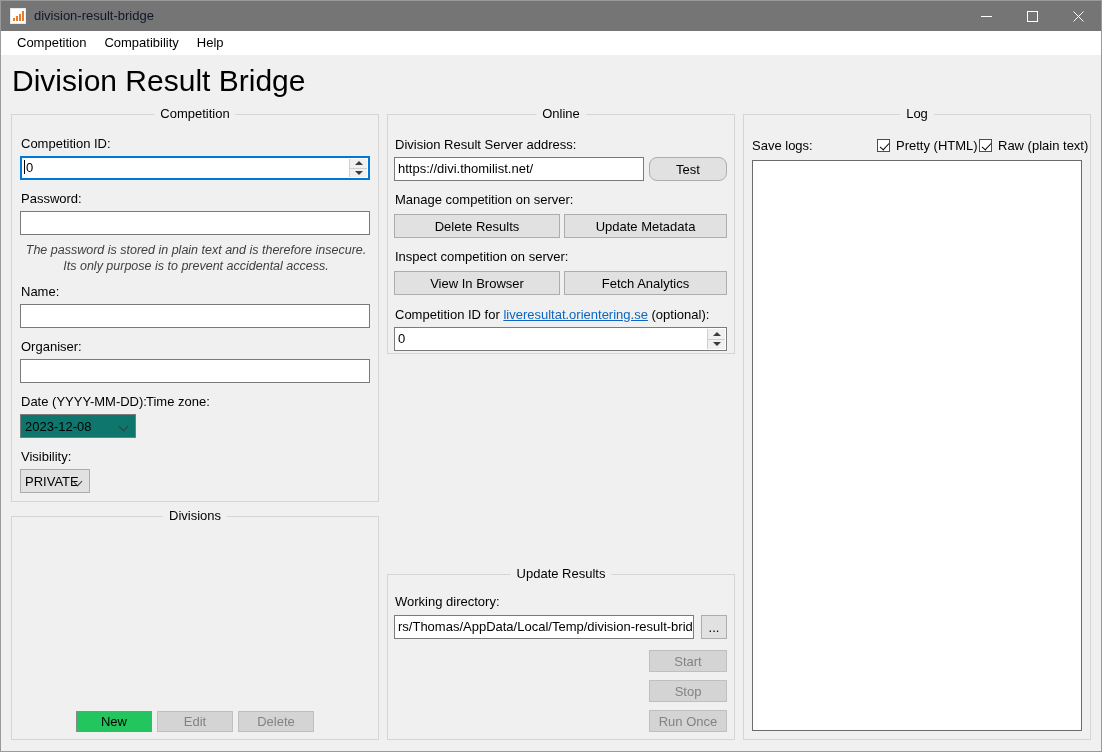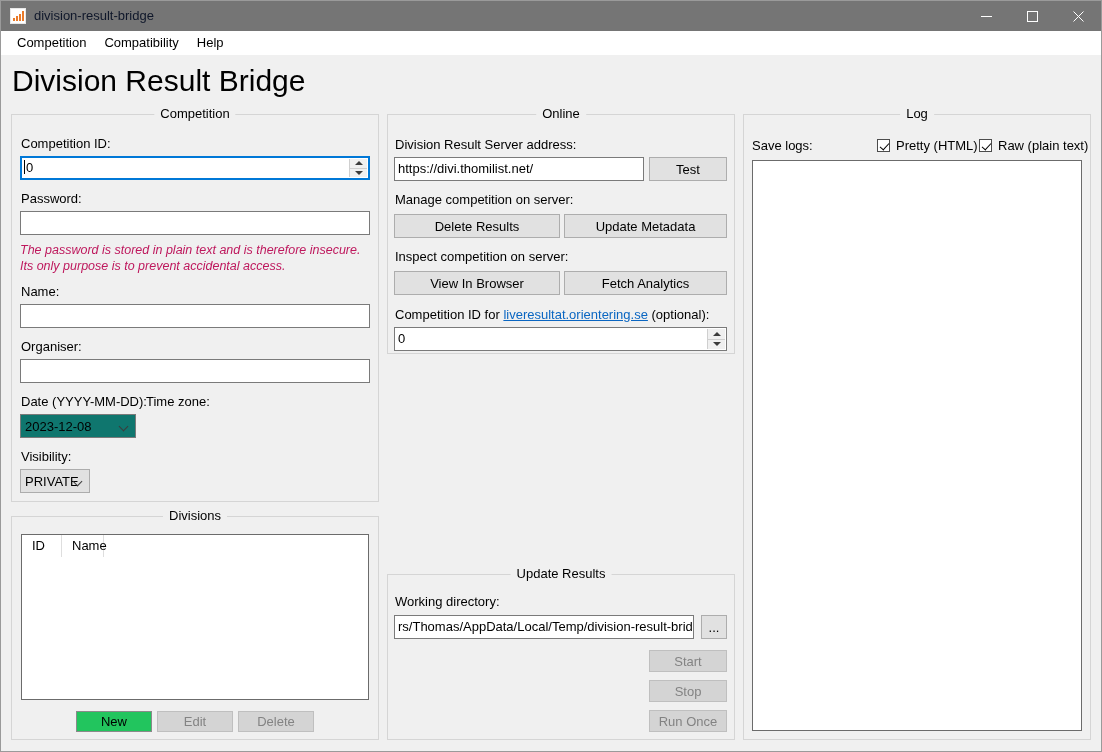--- a/index.html
+++ b/index.html
@@ -133,21 +133,22 @@
     font-size: 13px;
     line-height: 16px;
     white-space: nowrap;
     color: #000;
   }
   .note {
     position: absolute;
     font-size: 12.5px;
     line-height: 16px;
     font-style: italic;
-    color: #be185d;
+    color: #404040;
+    text-align: center;
   }
   .textbox {
     position: absolute;
     box-sizing: border-box;
     border: 1px solid #7a7a7a;
     background: #ffffff;
     font-family: "Liberation Sans", sans-serif;
     font-size: 13px;
     color: #000;
     padding: 0 3px;
@@ -391,39 +392,32 @@
   <div class="lbl" style="left:20px; top:448px;">Visibility:</div>
   <div class="combo" style="left:19px; top:468px; width:70px; height:24px;">
     <span>PRIVATE</span>
     <span class="chev"></span>
   </div>
 
   <div class="group" style="left:10px; top:515px; width:368px; height:224px;">
     <div class="legend">Divisions</div>
   </div>
 
-  <div class="listbox" style="left:20px; top:533px; width:348px; height:166px;">
-    <div class="lb-head">
-      <div class="col" style="width:40px;">ID</div>
-      <div class="col" style="width:42px;">Name</div>
-      <div class="col" style="flex:1; border-right:none;"></div>
-    </div>
-  </div>
 
   <div class="btn light" style="left:75px; top:710px; width:76px; height:21px;">New</div>
   <div class="btn disabled" style="left:156px; top:710px; width:76px; height:21px;">Edit</div>
   <div class="btn disabled" style="left:237px; top:710px; width:76px; height:21px;">Delete</div>
 
   <div class="group" style="left:386px; top:113px; width:348px; height:240px;">
     <div class="legend">Online</div>
   </div>
 
   <div class="lbl" style="left:394px; top:136px;">Division Result Server address:</div>
   <div class="textbox" style="left:393px; top:156px; width:250px; height:24px; line-height:22px;"><span>https://divi.thomilist.net/</span></div>
-  <div class="btn" style="left:648px; top:156px; width:78px; height:24px;">Test</div>
+  <div class="btn" style="left:648px; top:156px; width:78px; height:24px;border-radius:8px;">Test</div>
 
   <div class="lbl" style="left:394px; top:191px;">Manage competition on server:</div>
   <div class="btn" style="left:393px; top:213px; width:166px; height:24px;">Delete Results</div>
   <div class="btn" style="left:563px; top:213px; width:163px; height:24px;">Update Metadata</div>
 
   <div class="lbl" style="left:394px; top:248px;">Inspect competition on server:</div>
   <div class="btn" style="left:393px; top:270px; width:166px; height:24px;">View In Browser</div>
   <div class="btn" style="left:563px; top:270px; width:163px; height:24px;">Fetch Analytics</div>
 
   <div class="lbl" style="left:394px; top:306px;"><span>Competition ID for </span><span class="linkblue">liveresultat.orientering.se</span><span> (optional):</span></div>

